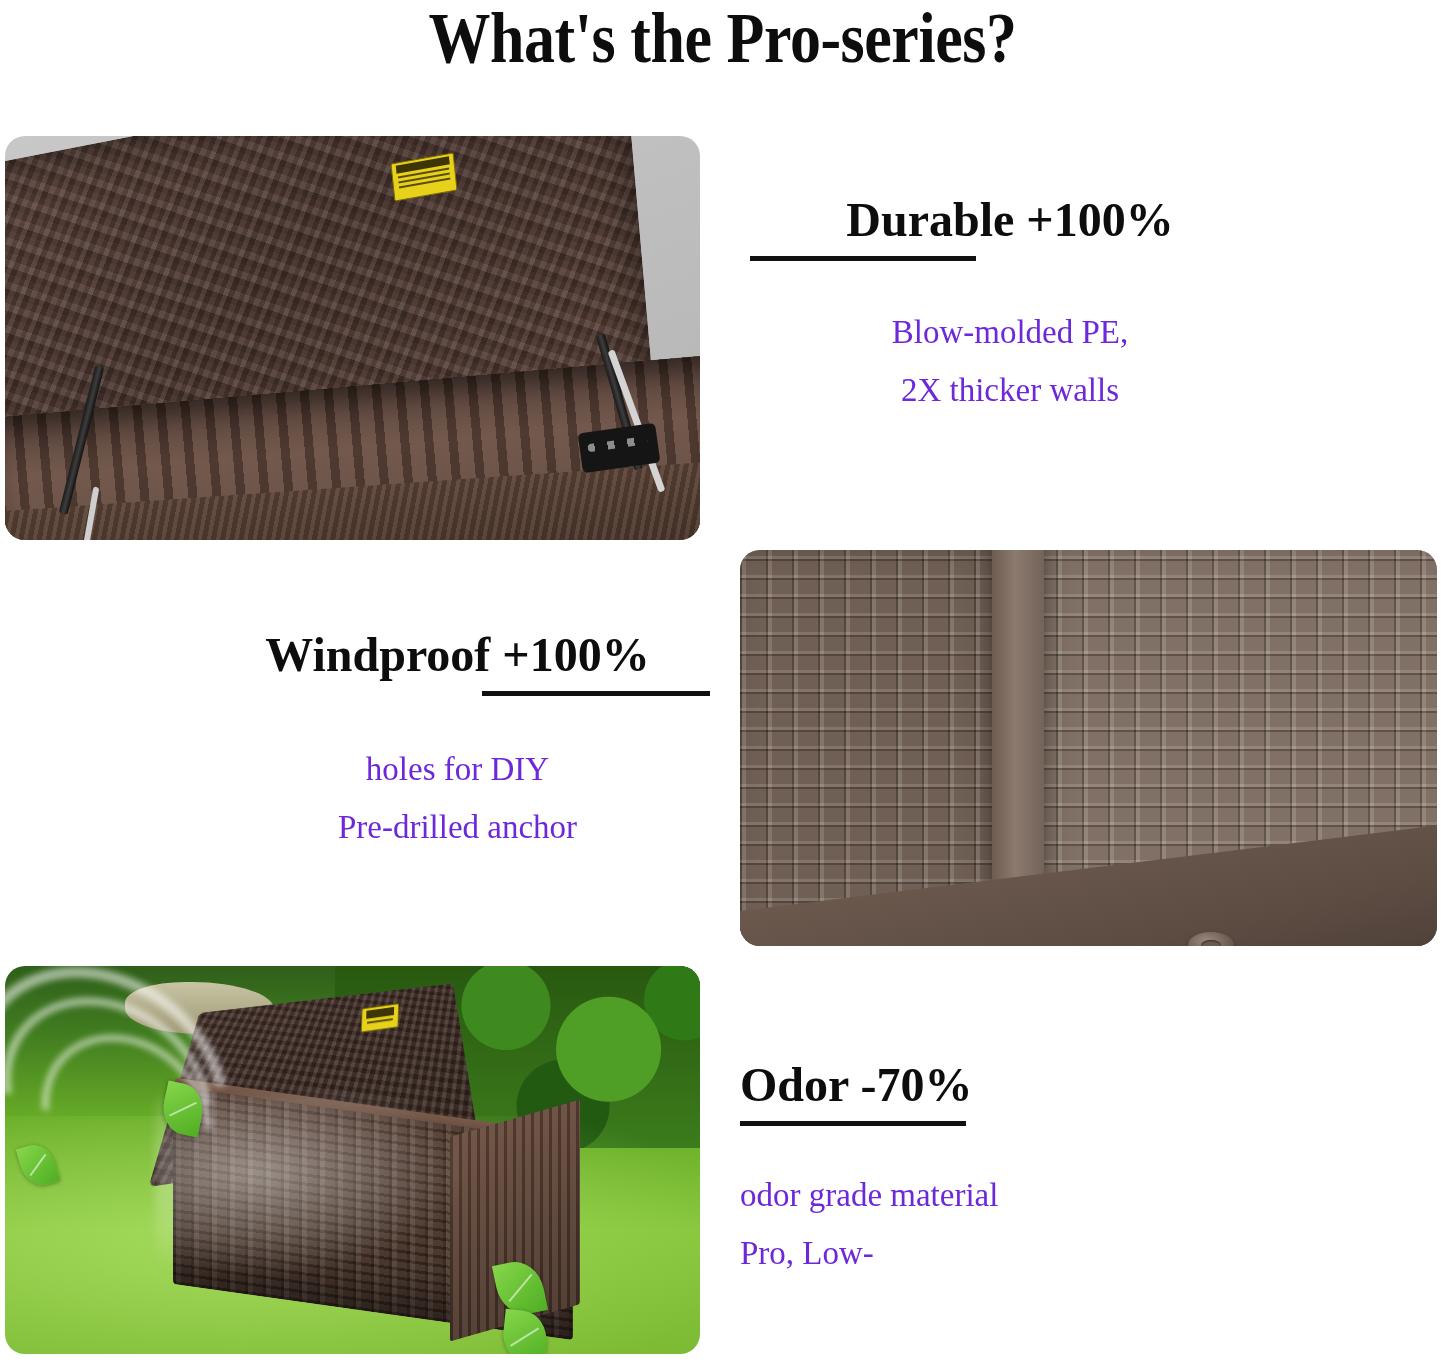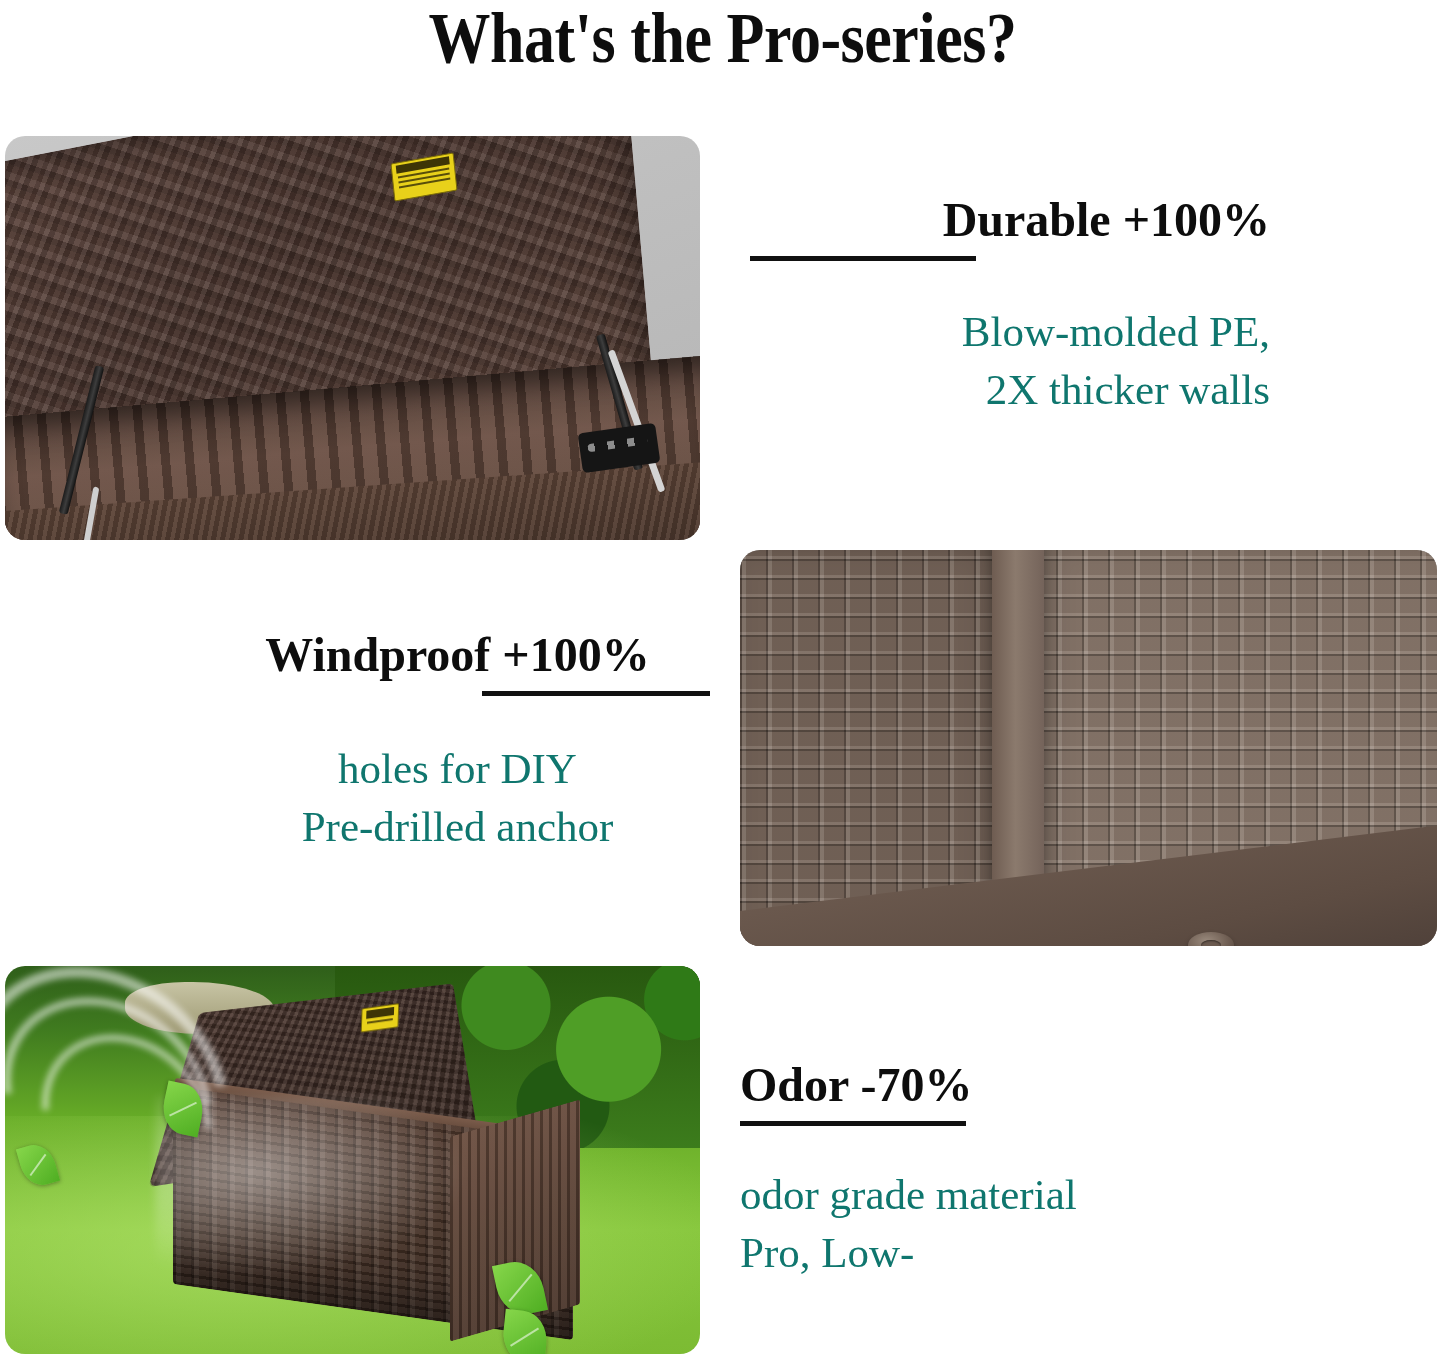--- a/index.html
+++ b/index.html
@@ -41,28 +41,28 @@
     line-height: 56px;
     white-space: nowrap;
     font-family: "Liberation Serif", "DejaVu Serif", serif;
   }
   .feature-rule {
     height: 5px;
     background: #111111;
     margin-top: 8px;
   }
   .feature-body {
-    font-size: 43px;
+    font-size: 33px;
     line-height: 58px;
     font-family: "Liberation Serif", "DejaVu Serif", serif;
     font-weight: normal;
-    color: #0f766e;
-  }
-
-  #feature-durable { left: 750px; top: 192px; width: 520px; text-align: right; }
+    color: #6d28d9;
+  }
+
+  #feature-durable { left: 750px; top: 192px; width: 520px; text-align: center; }
   #feature-durable .feature-rule { width: 226px; }
   #feature-durable .feature-body { margin-top: 42px; }
 
   #feature-windproof { left: 205px; top: 627px; width: 505px; text-align: center; }
   #feature-windproof .feature-rule { width: 228px; margin-left: auto; }
   #feature-windproof .feature-body { margin-top: 44px; }
 
   #feature-odor { left: 740px; top: 1057px; width: 520px; text-align: left; }
   #feature-odor .feature-rule { width: 226px; }
   #feature-odor .feature-body { margin-top: 40px; }

